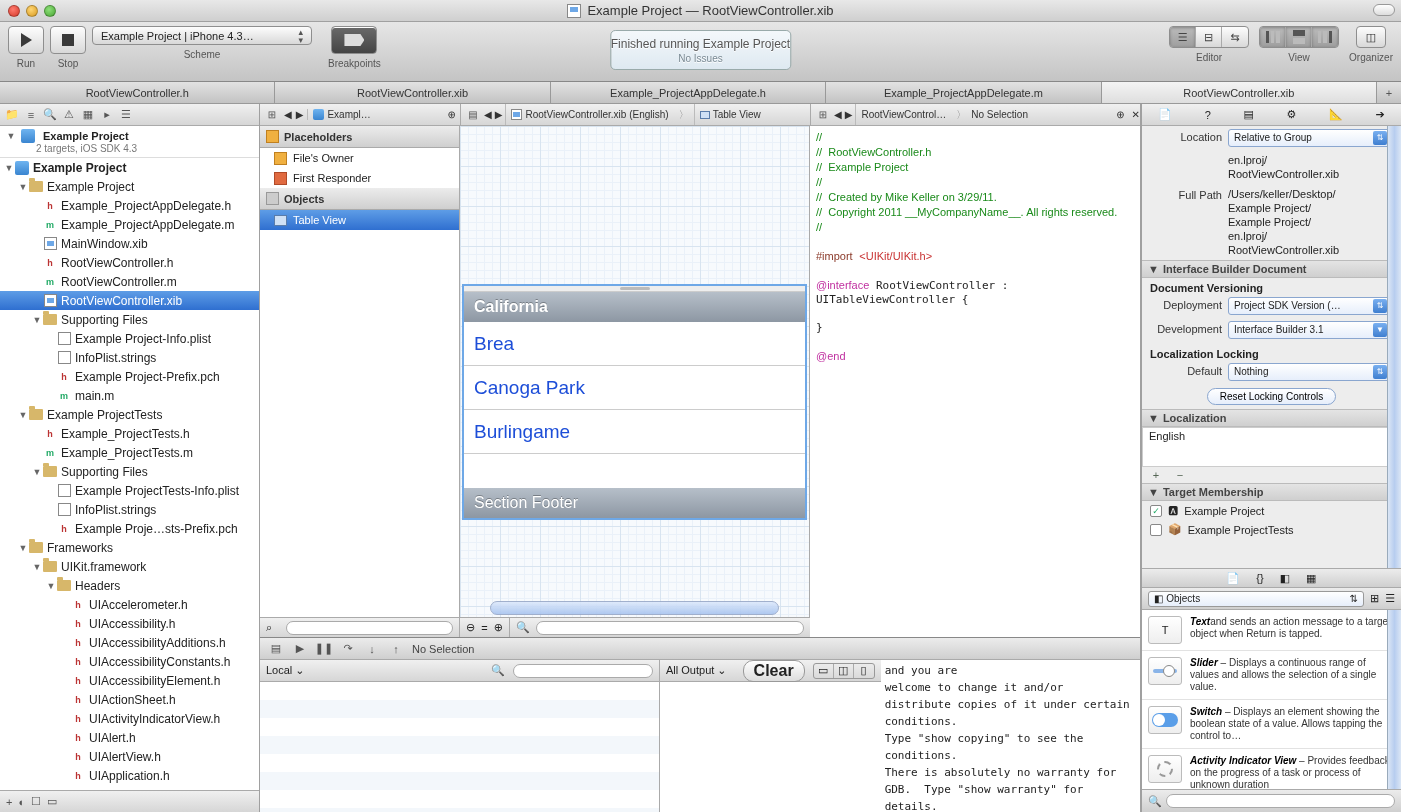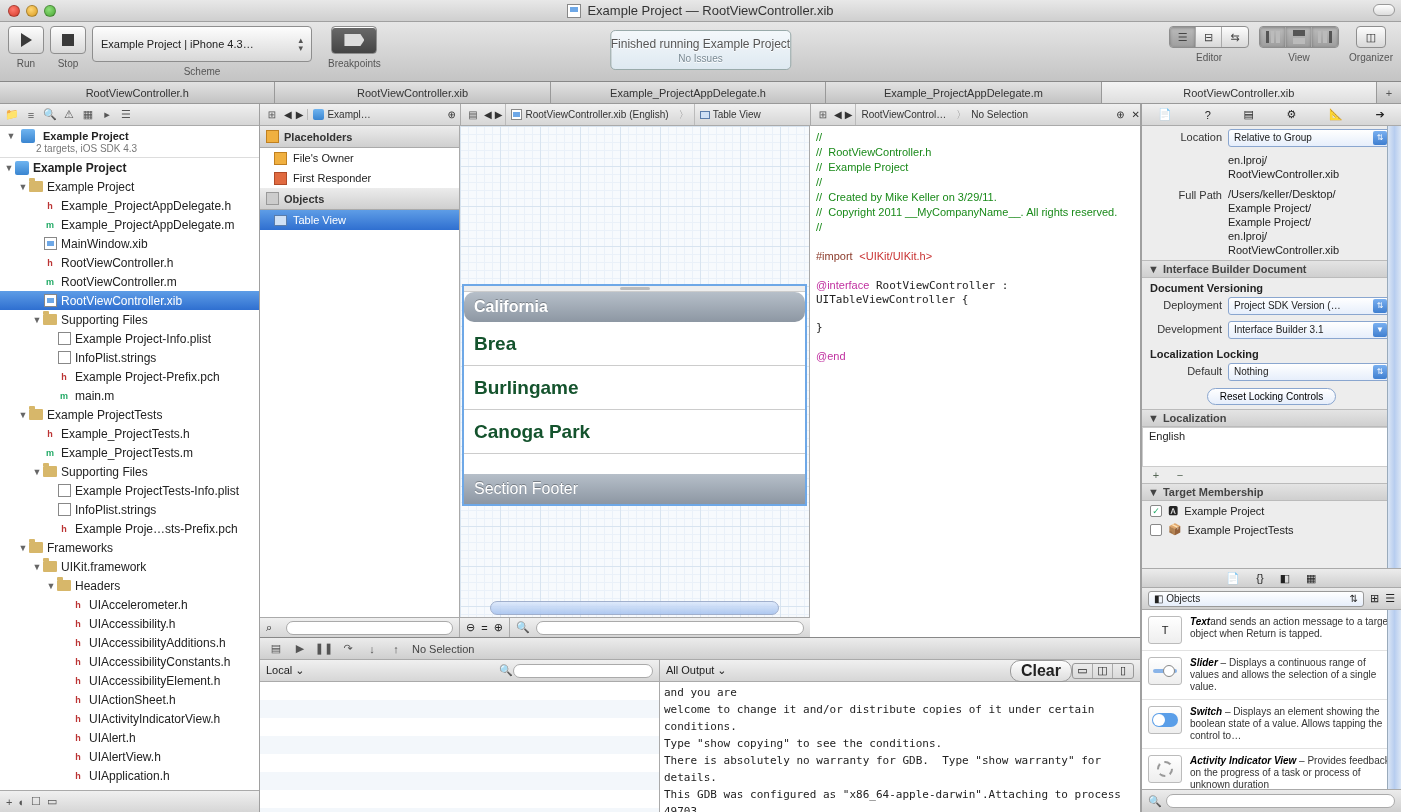--- a/index.html
+++ b/index.html
@@ -16,21 +16,21 @@
 .title-doc-icon{width:14px;height:14px;background:#fff;border:1px solid #888;position:relative;}
 .title-doc-icon:after{content:"";position:absolute;top:2px;left:2px;right:2px;height:5px;background:#6ea8e7;}
 .title-pill { position:absolute; right:6px; top:4px; width:22px; height:12px; border:1px solid #999; border-radius:6px; background:linear-gradient(#fff,#ddd); }
 
 
 .toolbar { height:60px; background:linear-gradient(#e6e6e6,#c4c4c4); border-bottom:1px solid #888; display:flex; align-items:flex-start; padding:4px 8px 0; gap:6px; position:relative;}
 .tool-group { display:flex; flex-direction:column; align-items:center; gap:2px;}
 .tool-label{font-size:10px; color:#555; margin-top:2px;}
 .sq-btn{width:36px;height:28px;border:1px solid #8e8e8e;border-radius:4px;background:linear-gradient(#fdfdfd,#d8d8d8);display:flex;align-items:center;justify-content:center;box-shadow:inset 0 1px 0 #fff;}
 .sq-wide{width:46px;}
-.scheme-sel{height:36px;min-width:220px;border:1px solid #8e8e8e;border-radius:4px;background:linear-gradient(#fdfdfd,#d8d8d8);display:flex;align-items:center;padding:0 8px;font-size:11px;justify-content:space-between;}
+.scheme-sel{height:19px;min-width:220px;border:1px solid #8e8e8e;border-radius:4px;background:linear-gradient(#fdfdfd,#d8d8d8);display:flex;align-items:center;padding:0 8px;font-size:11px;justify-content:space-between;}
 .scheme-sel .arrows{font-size:9px;line-height:8px;text-align:center;color:#555;}
 .tri-play{width:0;height:0;border-top:7px solid transparent;border-bottom:7px solid transparent;border-left:11px solid #3a3a3a;}
 .sq-stop-i{width:12px;height:12px;background:#3a3a3a;}
 .bp-icon{width:20px;height:12px;background:#4a4a4a;clip-path:polygon(0 0,80% 0,100% 50%,80% 100%,0 100%);}
 .status-pill{flex:0 0 340px;height:40px;margin-top:4px;border:1px solid #9aa;border-radius:5px;background:linear-gradient(#f4f8fb,#dee9f1);display:flex;flex-direction:column;align-items:center;justify-content:center;color:#555;text-shadow:0 1px 0 #fff;}
 .status-pill .line1{font-size:12px;}
 .status-pill .line2{font-size:10px;color:#7a8a94;margin-top:2px;}
 .spacer{flex:1;}
 .right-set{display:flex;gap:10px;align-items:flex-start;}
 .seg{display:flex;border:1px solid #8e8e8e;border-radius:4px;overflow:hidden;height:22px;background:linear-gradient(#fdfdfd,#d8d8d8);}
@@ -84,41 +84,41 @@
 .outl-item.sel{background:linear-gradient(#5e9de6,#2f6fd0);color:#fff;}
 .cube-ic{width:13px;height:13px;background:#f0b040;border:1px solid #c08020;transform:rotate(0deg);}
 .cube-ic.red{background:#e06a40;border-color:#b04a28;}
 .tv-ic{width:13px;height:11px;border:1px solid #5a7caa;background:#cfe0f5;}
 .outl-foot{height:20px;border-top:1px solid #aaa;background:linear-gradient(#f0f0f0,#d6d6d6);display:flex;align-items:center;padding-left:6px;}
 .outl-search{height:14px;border:1px solid #aaa;border-radius:8px;background:#fff;flex:1;margin:0 6px 0 14px;}
 
 .canvas-wrap{flex:1;display:flex;min-width:0;}
 .canvas{flex:1;background-image:linear-gradient(#d8e4f0 1px,transparent 1px),linear-gradient(90deg,#d8e4f0 1px,transparent 1px),linear-gradient(#eaf1f9 1px,transparent 1px),linear-gradient(90deg,#eaf1f9 1px,transparent 1px);background-size:40px 40px,40px 40px,8px 8px,8px 8px;background-color:#f7fafd;position:relative;overflow:hidden;border-right:1px solid #aaa;}
 .tableview{position:absolute;left:4px;right:4px;top:160px;background:#fff;box-shadow:0 0 0 2px #6ea8e7;}
-.tv-sec{height:30px;background:linear-gradient(#b6bfc9,#8d97a3);color:#fff;font-weight:bold;font-size:16px;display:flex;align-items:center;padding-left:10px;text-shadow:0 -1px 0 rgba(0,0,0,.3);border-radius:10px;}
-.tv-cell{height:44px;border-bottom:1px solid #ccc;display:flex;align-items:center;padding-left:10px;font-size:19px;font-weight:bold;color:#14532d;}
-.tv-foot{height:30px;background:linear-gradient(#b6bfc9,#8d97a3);color:#fff;font-size:16px;display:flex;align-items:center;padding-left:10px;text-shadow:0 -1px 0 rgba(0,0,0,.3);}
+.tv-sec{height:30px;background:linear-gradient(#b6bfc9,#8d97a3);color:#fff;font-weight:bold;font-size:16px;display:flex;align-items:center;padding-left:10px;text-shadow:0 -1px 0 rgba(0,0,0,.3);}
+.tv-cell{height:44px;border-bottom:1px solid #ccc;display:flex;align-items:center;padding-left:10px;font-size:19px;font-weight:normal;color:#1d4ed8;}
+.tv-foot{height:30px;background:linear-gradient(#b6bfc9,#8d97a3);color:#fff;font-size:16px;display:flex;align-items:center;padding-left:10px;text-shadow:0 -1px 0 rgba(0,0,0,.3);margin-top:14px;}
 .hsbar{position:absolute;bottom:2px;left:30px;right:30px;height:14px;border:1px solid #98a8c8;border-radius:8px;background:linear-gradient(#dce8fb,#a8c4ef);opacity:.9;}
 .canvas-foot{height:20px;background:linear-gradient(#f0f0f0,#d6d6d6);border-top:1px solid #aaa;display:flex;align-items:center;}
 .zoom-search{height:14px;border:1px solid #aaa;border-radius:8px;flex:1;margin:0 6px;background:#fff;}
 
 
 .code{width:330px;display:flex;flex-direction:column;background:#fff;}
 .code-body{flex:1;font-family:Menlo,Consolas,monospace;font-size:11px;line-height:14px;padding:4px 6px;white-space:pre-wrap;overflow:hidden;}
 .c-cm{color:#1a8a1a;} .c-pp{color:#8b3a2a;} .c-inc{color:#c83232;} .c-kw{color:#c030a0;}
 
 
 .debug{height:175px;border-top:1px solid #888;display:flex;flex-direction:column;background:#f5f5f5;}
 .dbg-bar{height:22px;background:linear-gradient(#ececec,#cfcfcf);border-bottom:1px solid #aaa;display:flex;align-items:center;gap:8px;padding:0 8px;font-size:11px;color:#444;}
 .dbg-icrow{display:flex;gap:8px;}
 .dbg-ic{width:16px;height:16px;display:flex;align-items:center;justify-content:center;color:#555;}
 .dbg-split{flex:1;display:flex;min-height:0;}
 .dbg-left{width:400px;border-right:1px solid #aaa;display:flex;flex-direction:column;background:#fff;}
-.dbg-sub{height:22px;background:linear-gradient(#f0f0f0,#d6d6d6);border-bottom:1px solid #aaa;display:flex;align-items:center;padding:0 6px;font-size:11px;}
-.dbg-right{flex:1;display:flex;flex-direction:column;background:#fff;}
+.dbg-sub{height:22px;background:linear-gradient(#f0f0f0,#d6d6d6);border-bottom:1px solid #aaa;display:flex;align-items:center;padding:0 6px;gap:8px;font-size:11px;}
+.dbg-right{flex:1;display:flex;flex-direction:row;background:#fff;}
 .console-out{flex:1;font-family:Menlo,Consolas,monospace;font-size:11px;line-height:17px;padding:2px 4px;overflow:hidden;white-space:pre-wrap;}
 .clear-btn{border:1px solid #999;border-radius:10px;padding:1px 10px;background:linear-gradient(#fff,#ddd);font-size:16px;font-weight:bold;}
 .cons-seg{display:flex;border:1px solid #999;border-radius:3px;overflow:hidden;height:16px;}
 .cons-seg div{width:20px;border-right:1px solid #aaa;display:flex;align-items:center;justify-content:center;}
 .cons-seg div:last-child{border-right:none;}
 .striped{background:repeating-linear-gradient(#fff,#fff 18px,#f3f7fb 18px,#f3f7fb 36px);flex:1;}
 
 
 .right-rail{width:260px;background:#ededed;border-left:1px solid #a0a0a0;display:flex;flex-direction:column;}
 .insp-tabs{height:22px;background:linear-gradient(#f0f0f0,#d6d6d6);border-bottom:1px solid #aaa;display:flex;align-items:center;justify-content:space-around;}
@@ -584,22 +584,22 @@
       <div class="canvas-wrap">
         <div style="flex:1;display:flex;flex-direction:column;">
           <div class="canvas">
             <div class="tableview">
               <div style="height:6px;background:#eee;border-bottom:1px solid #ccc;display:flex;justify-content:center;">
                   <div style="width:30px;height:3px;background:#bbb;margin-top:1px;border-radius:2px;"></div>
                 </div>
               <div class="tv-sec">California</div>
               <div id="tvcells">
                   <div class="tv-cell">Brea</div>
+                  <div class="tv-cell">Canoga Park</div>
                   <div class="tv-cell">Burlingame</div>
-                  <div class="tv-cell">Canoga Park</div>
                 </div>
               <div style="height:20px;"></div>
               <div class="tv-foot">Section Footer</div>
             </div>
             <div class="hsbar"></div>
           </div>
           <div class="canvas-foot">
             <span style="padding:0 6px">⊖</span>
             <span>=</span>
             <span style="padding:0 6px">⊕</span>

